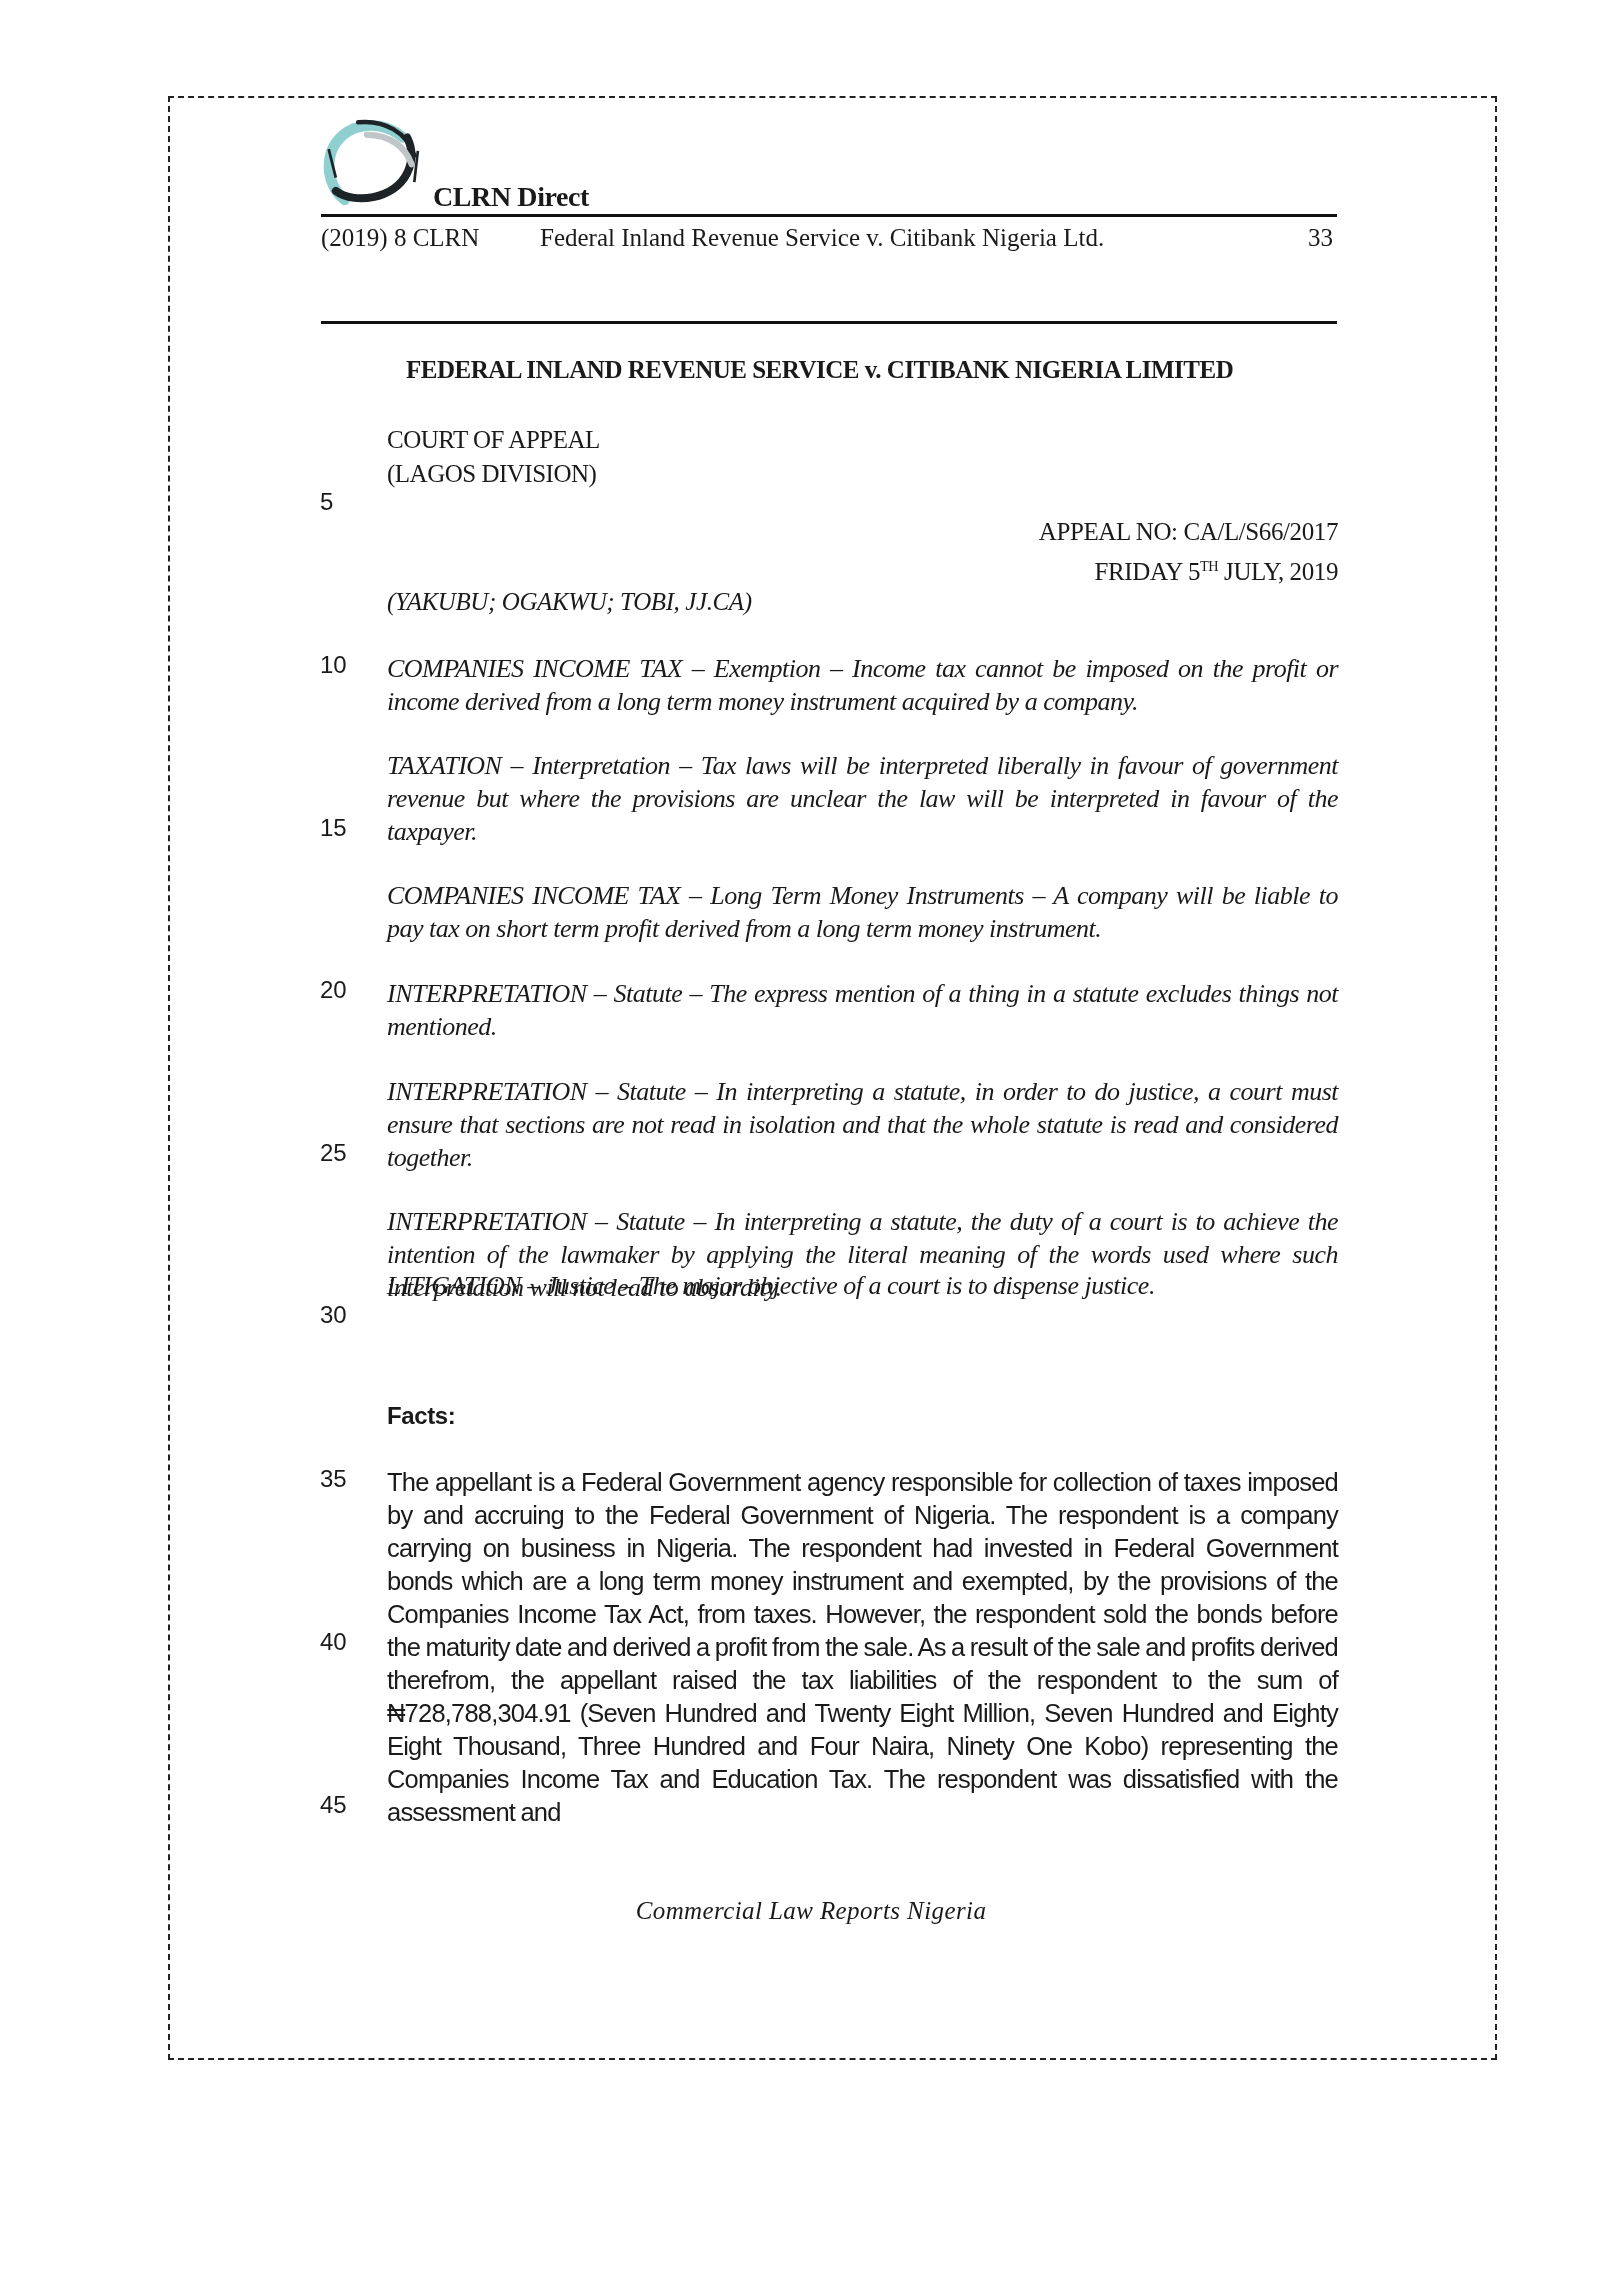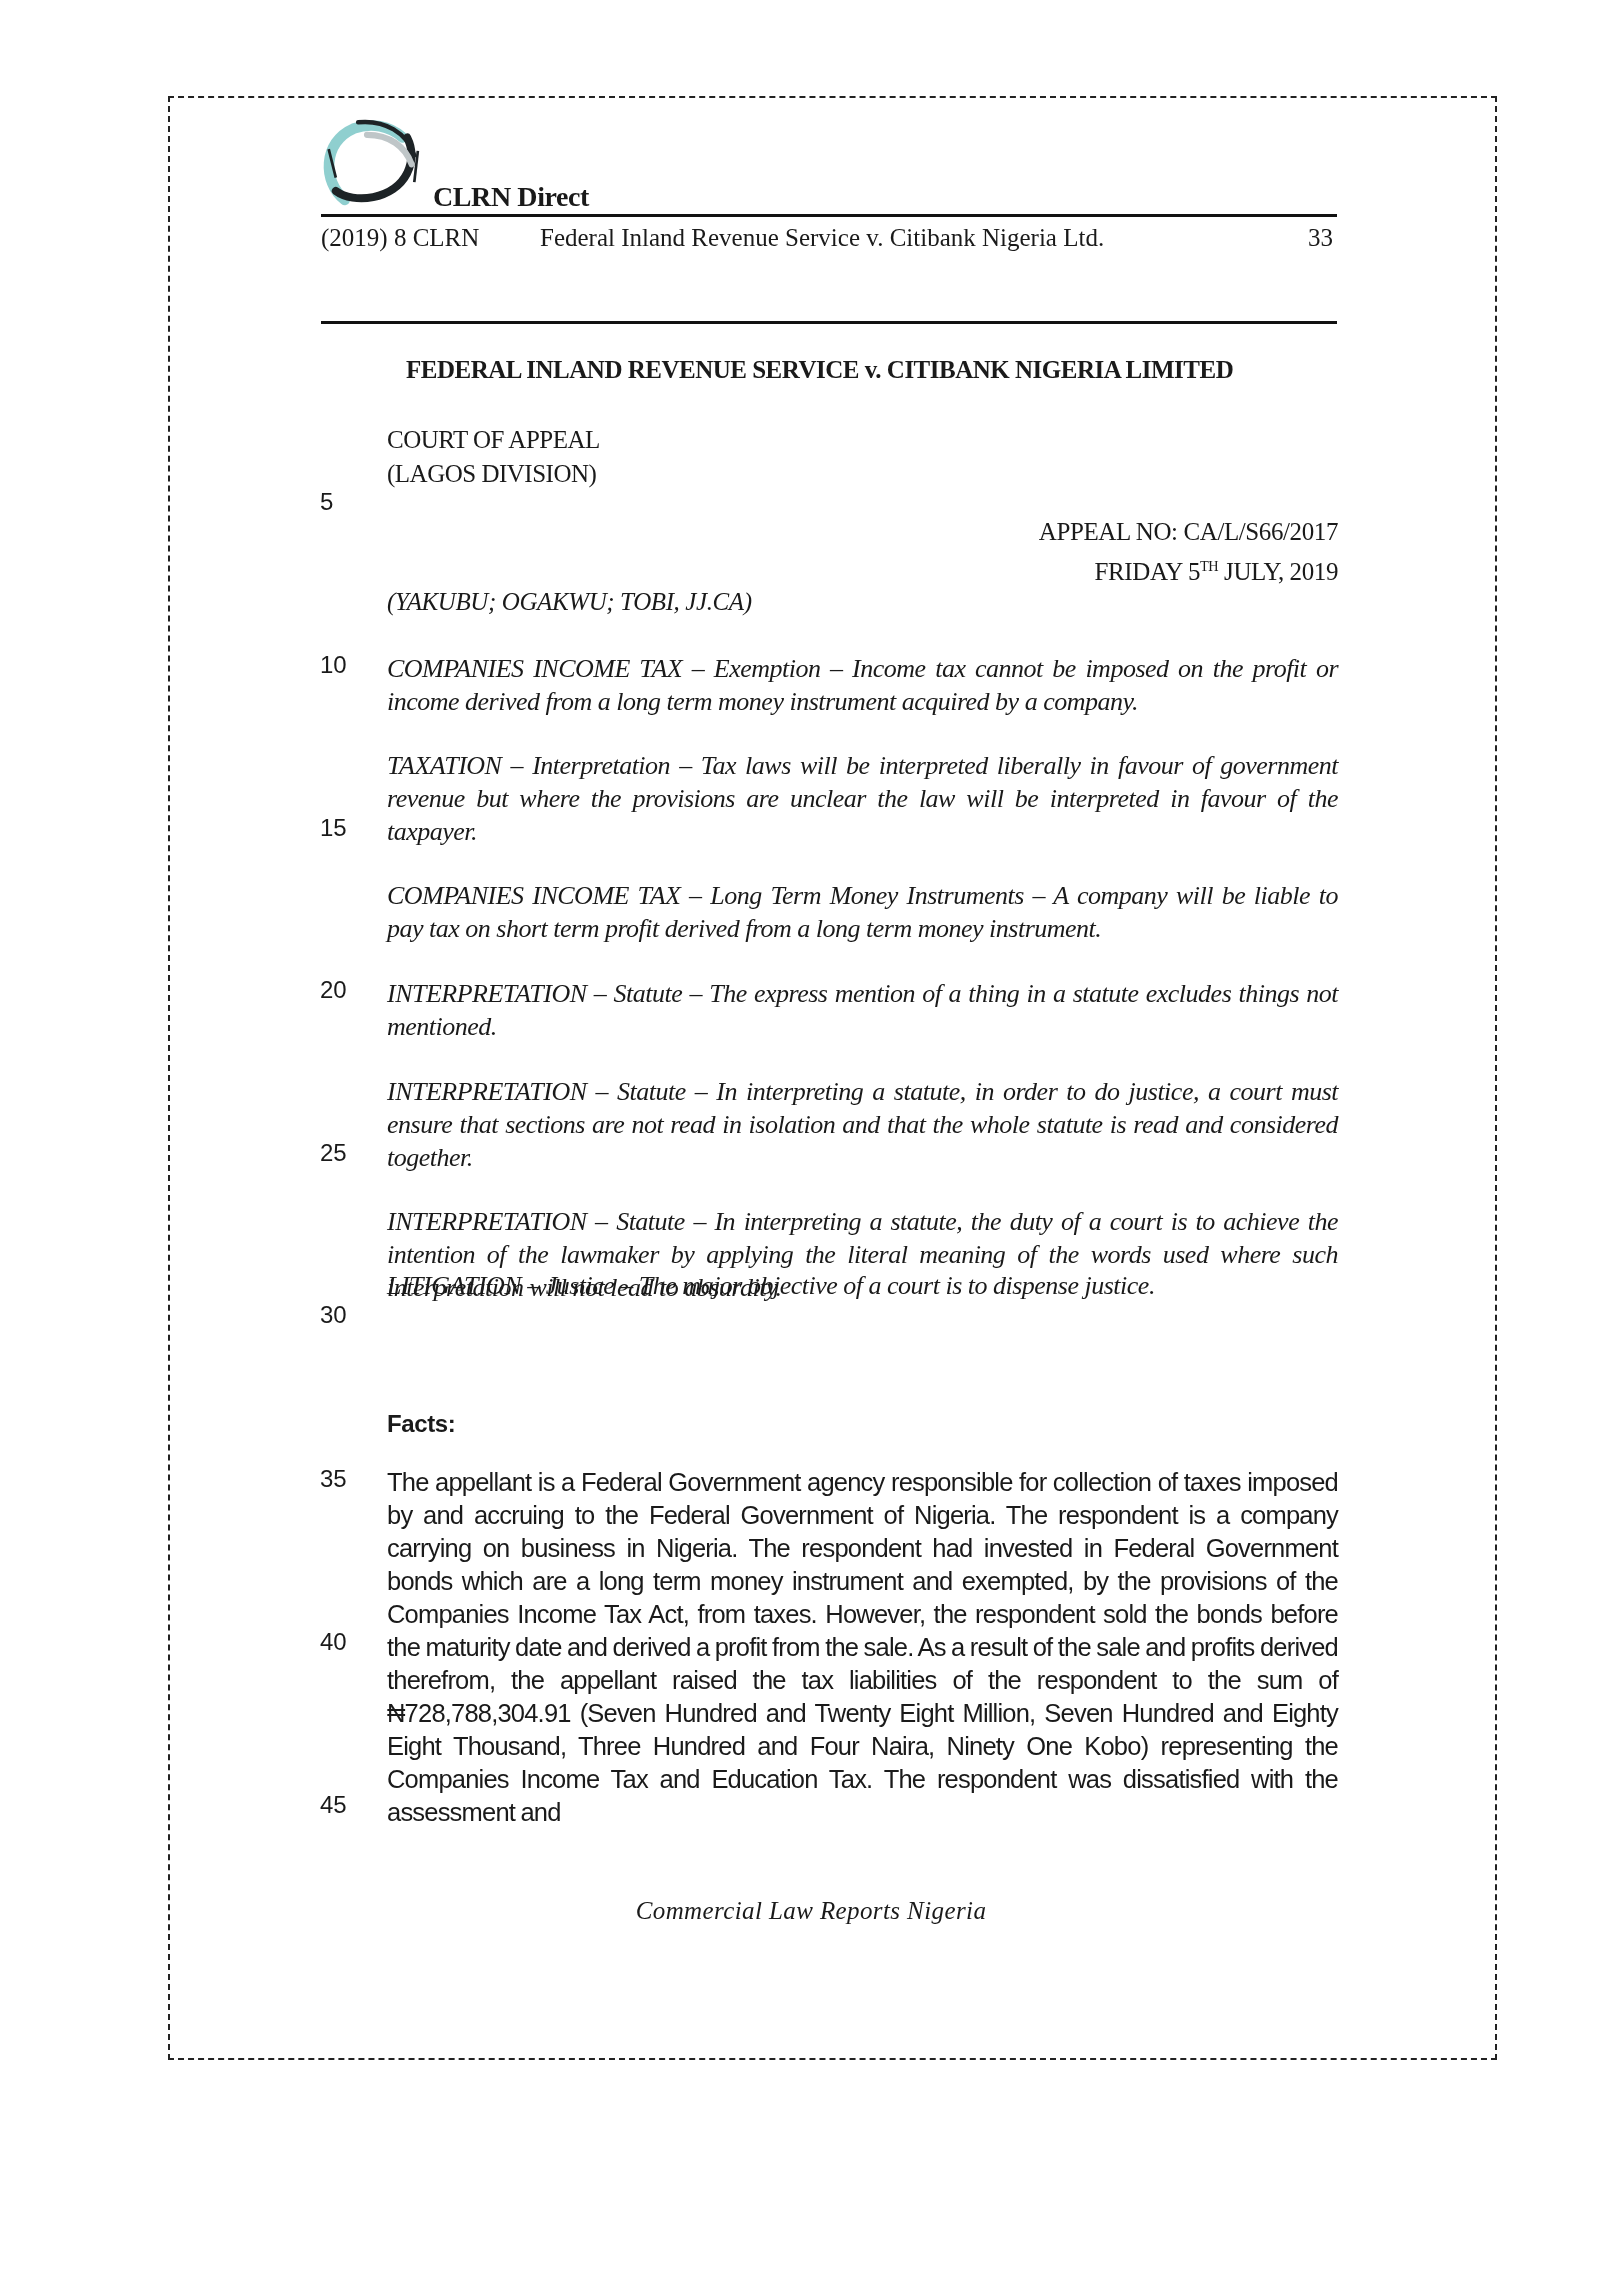--- a/index.html
+++ b/index.html
@@ -31,21 +31,21 @@
   .catch { font-size: 26px; font-style: italic; line-height: 33px; text-align: justify; letter-spacing: -0.5px; }
   .catch .subject { font-style: italic; font-family: Liberation Serif, serif; }
   .c1 { top: 652px; }
   .c2 { top: 749px; }
   .c3 { top: 879px; }
   .c4 { top: 977px; }
   .c5 { top: 1075px; }
   .c6 { top: 1205px; }
   .c7 { top: 1269px; }
 
-  .facts-head { top: 1402px; font-size: 24px; font-weight: bold; letter-spacing: -0.4px; margin-top: 8px; }
+  .facts-head { top: 1402px; font-size: 24px; font-weight: bold; letter-spacing: -0.4px; }
   .facts-body { top: 1466px; font-size: 25.5px; line-height: 33px; text-align: justify; letter-spacing: -0.8px; word-spacing: -0.9px; }
 
   .ln { position: absolute; left: 320px; font-size: 24px; }
   .footer { position: absolute; left: 0; width: 1622px; top: 1897px; text-align: center; font-size: 25px; font-style: italic; letter-spacing: 0.4px; }
 </style>
 </head>
 <body>
 
 <div class="page-border"></div>
 

